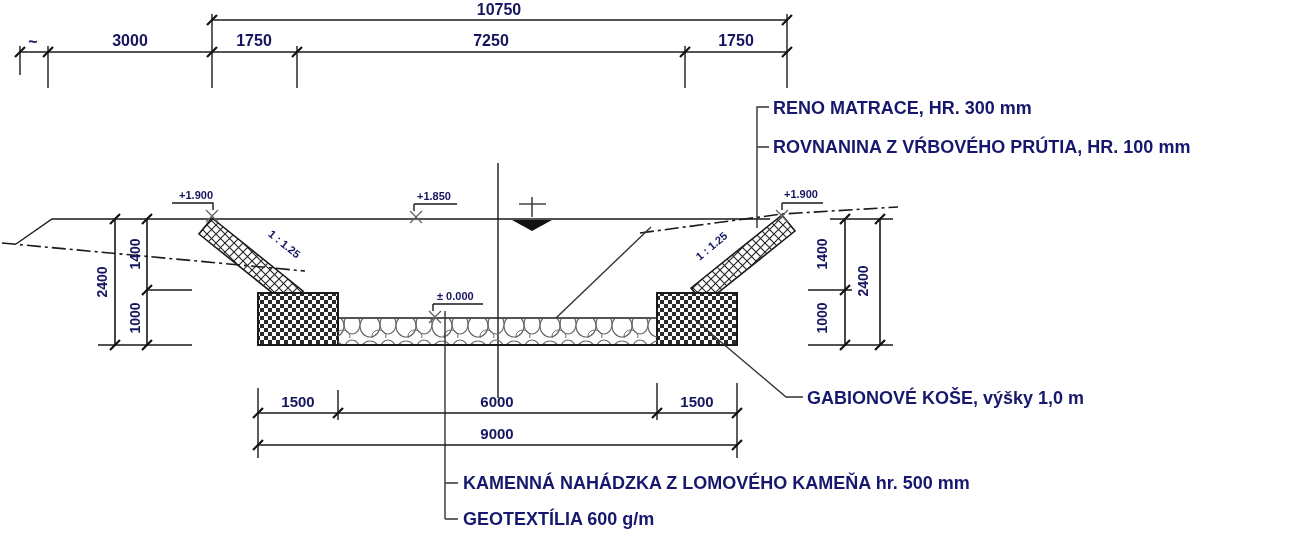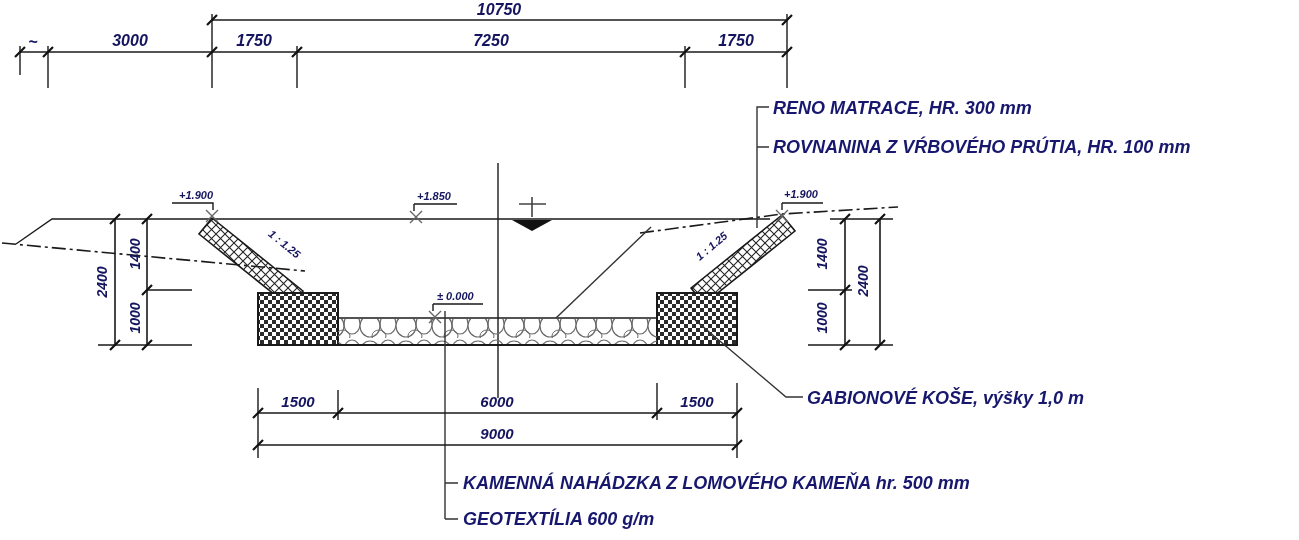--- a/index.html
+++ b/index.html
@@ -1,17 +1,17 @@
 <!DOCTYPE html>
 <html><head>
 <meta charset="utf-8">
 <style>
   html,body{margin:0;padding:0;background:#ffffff;}
   .stage{position:relative;width:1299px;height:540px;background:#ffffff;overflow:hidden;
-         font-family:"Liberation Sans", sans-serif;font-style:italic;}
+         font-family:"Liberation Sans", sans-serif;}
   svg text{font-family:"Liberation Sans", sans-serif;font-weight:700;}
   .dim{font-size:15px;fill:#15155f;}
   .dimtop{font-size:16px;fill:#15155f;}
   .dimside{font-size:14px;fill:#15155f;}
   .elev{font-size:11px;fill:#15155f;}
   .slope{font-size:11px;fill:#15155f;}
   .callout{font-size:18px;fill:#17176e;}
 </style>
 </head>
 <body>

